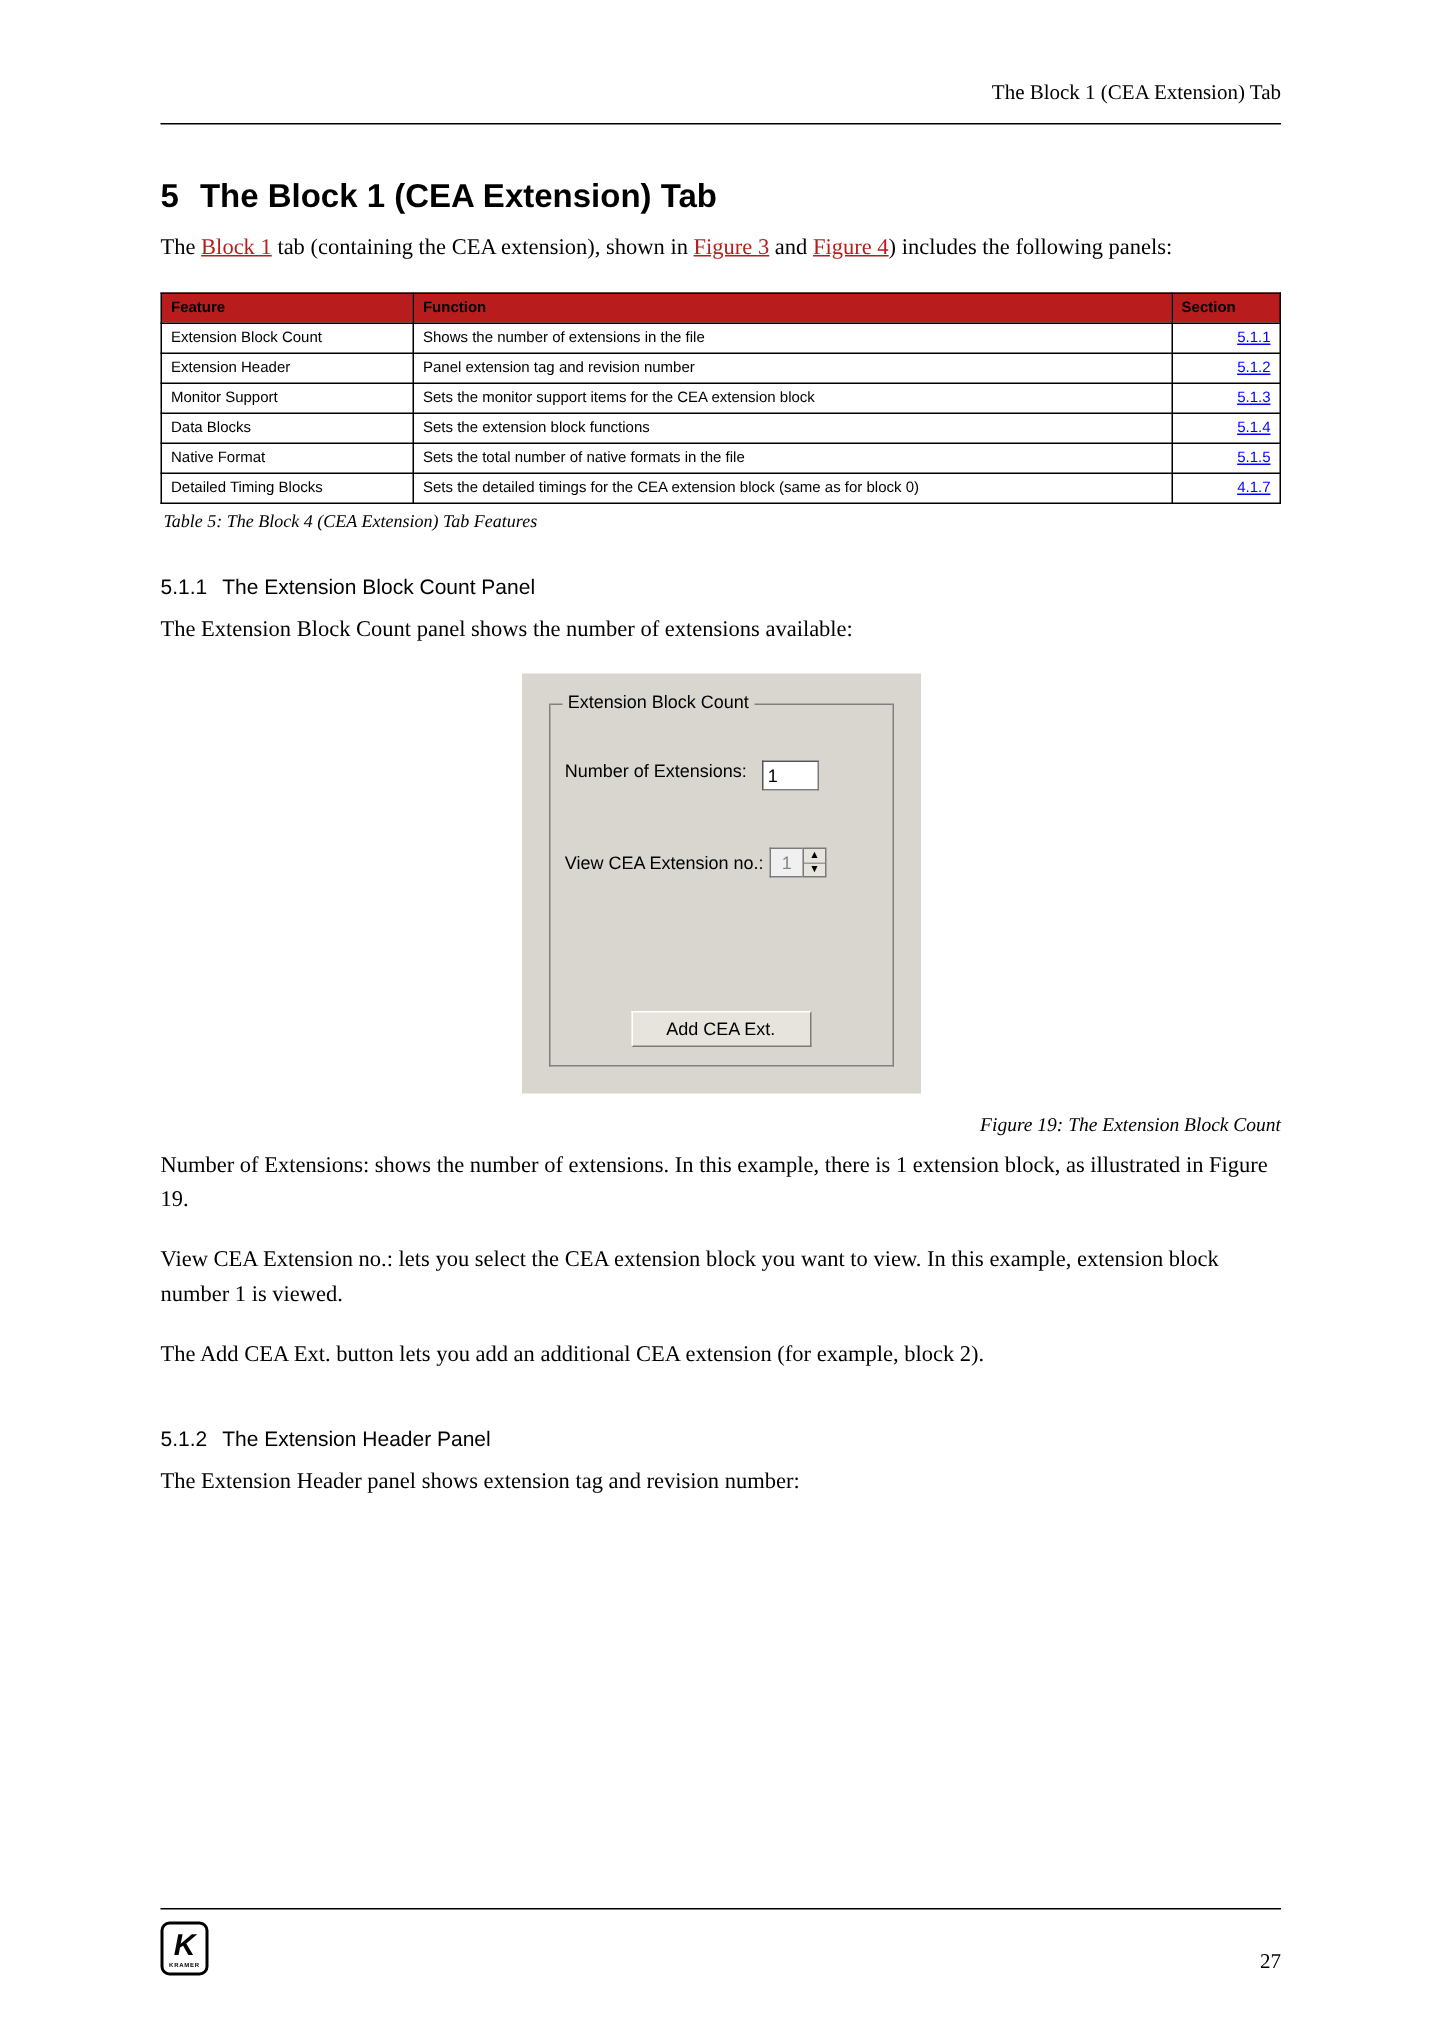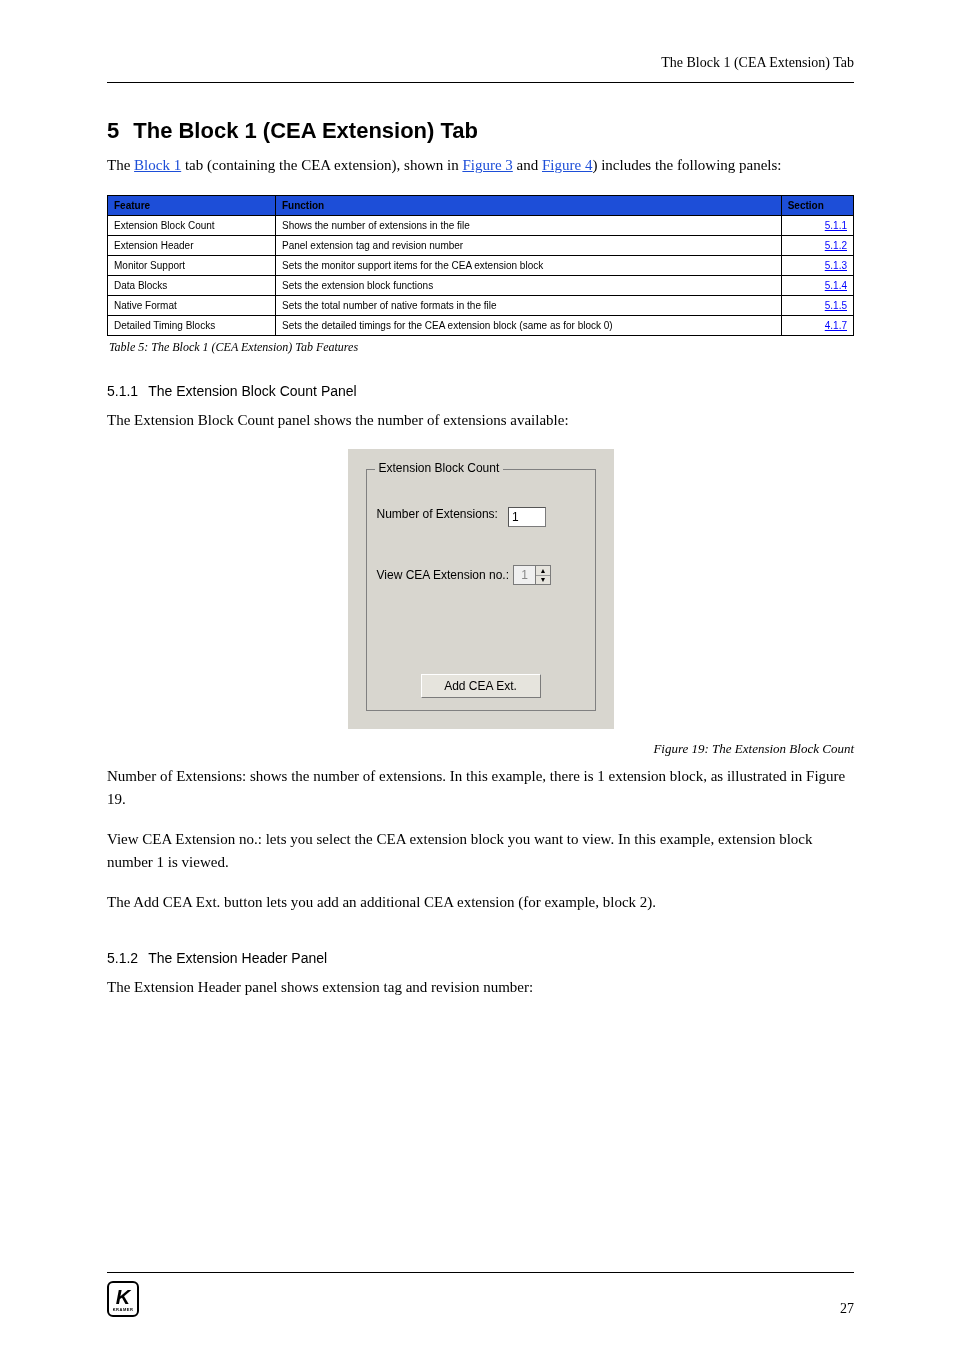--- a/index.html
+++ b/index.html
@@ -32,38 +32,38 @@
     font-size: 22px;
     margin: 35px 0 10px 0;
   }
   .section-heading .num { margin-right: 14px; }
   .body-text {
     font-size: 15px;
     line-height: 1.5;
     margin: 8px 0 18px 0;
   }
   .link {
-    color: #1d4ed8;
+    color: #b91c1c;
     text-decoration: underline;
   }
   table.feature-table {
     border-collapse: collapse;
     width: 100%;
     font-family: Arial, Helvetica, sans-serif;
     font-size: 10px;
     margin-bottom: 4px;
   }
   table.feature-table th, table.feature-table td {
     border: 1px solid #000;
     padding: 4px 6px;
     text-align: left;
     vertical-align: top;
   }
   table.feature-table th {
-    background: #1d4ed8;
+    background: #b91c1c;
     font-weight: bold;
   }
   table.feature-table td.sec-col {
     text-align: right;
     padding-right: 6px;
   }
   table.feature-table td.sec-col .link { color: #0000ff; }
   .tiny-italic {
     font-style: italic;
     font-size: 12px;
@@ -301,21 +301,21 @@
         <td>Sets the total number of native formats in the file</td>
         <td class="sec-col"><span class="link">5.1.5</span></td>
       </tr>
       <tr>
         <td>Detailed Timing Blocks</td>
         <td>Sets the detailed timings for the CEA extension block (same as for block 0)</td>
         <td class="sec-col"><span class="link">4.1.7</span></td>
       </tr>
     </tbody>
   </table>
-  <div class="tiny-italic">Table 5: The Block 1 (CEA Extension) Tab Features</div>
+  <div class="tiny-italic">Table 5: The Block 4 (CEA Extension) Tab Features</div>
 
   <h3 class="sub-heading">
     <span class="num">5.1.1</span><span>The Extension Block Count Panel</span>
   </h3>
 
   <p class="body-text">The Extension Block Count panel shows the number of extensions available:</p>
 
   <div class="figure-wrap">
     <div class="ext-panel">
       <div class="groupbox">

